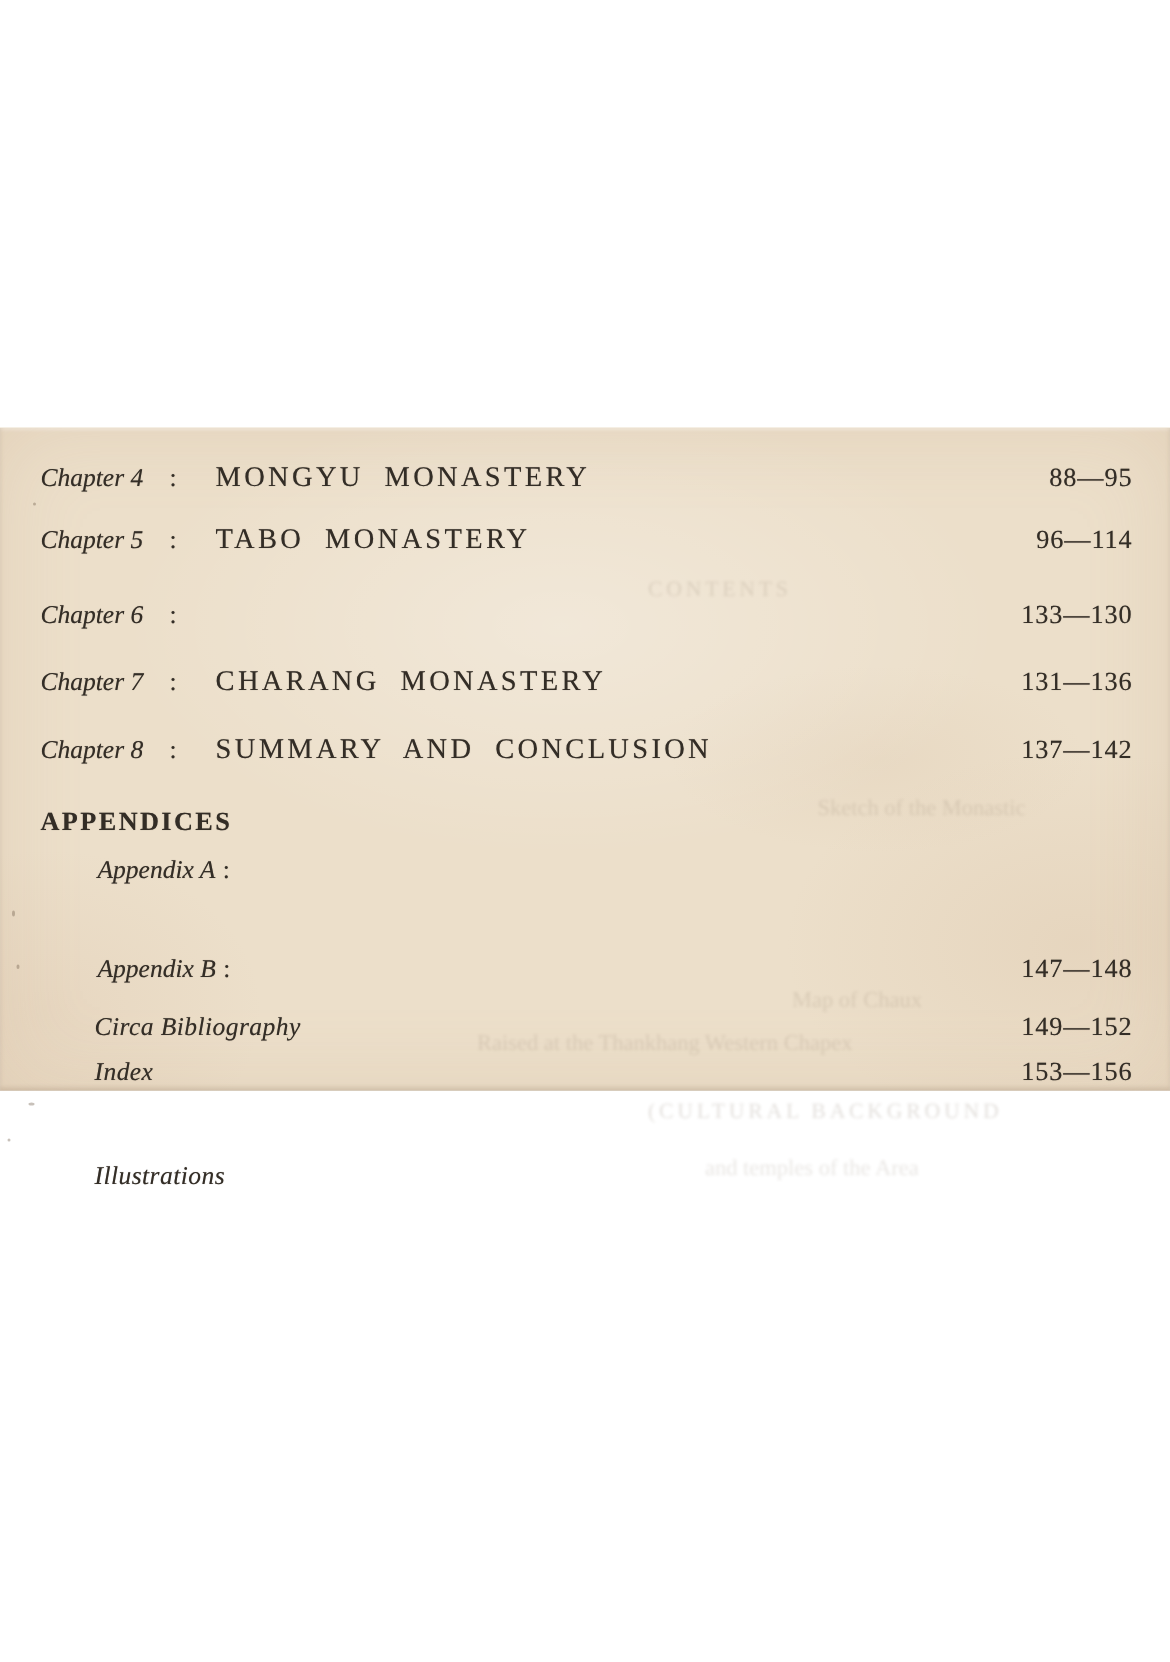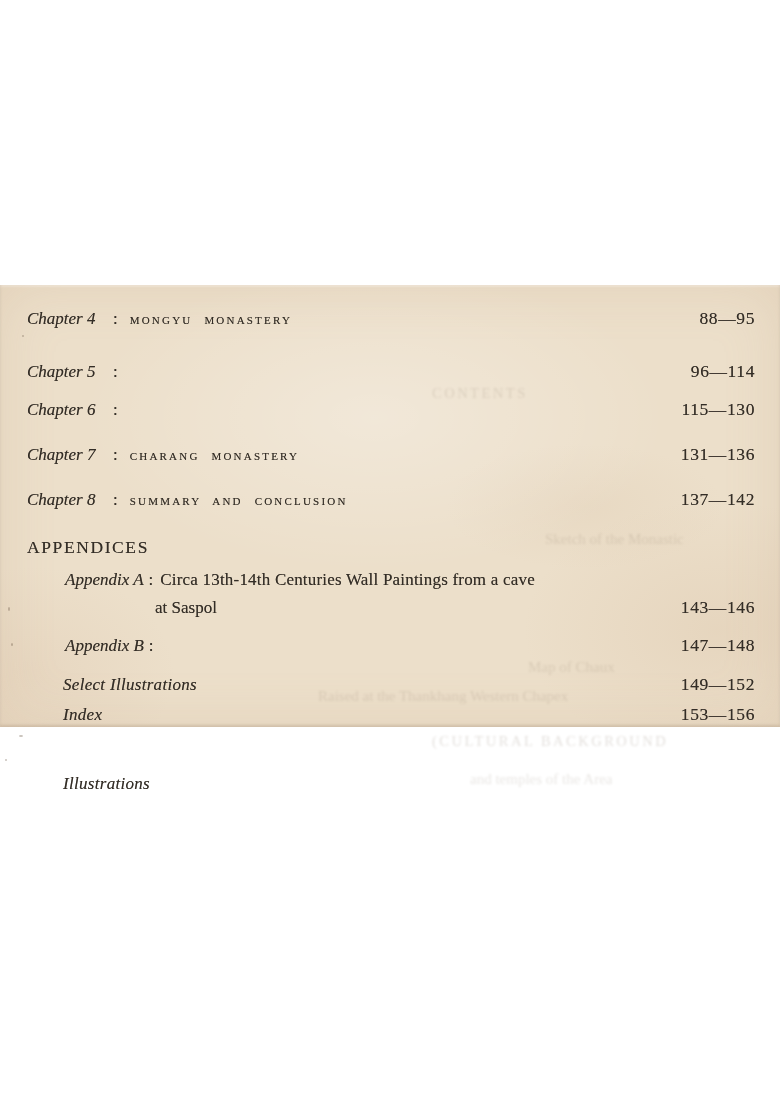--- a/index.html
+++ b/index.html
@@ -41,32 +41,32 @@
   .ink { text-shadow: 0 0 0.5px rgba(51,45,38,0.55); }
 
   .chap-label {
     font-style: italic;
     font-size: 17px;
     display: inline-block;
     width: 86px;
   }
   .colon { font-size: 17px; }
   .chap-title {
-    font-size: 11px;
+    font-size: 19px;
     letter-spacing: 2.2px;
     word-spacing: 7px;
-    margin-left: 12px;
+    margin-left: 26px;
   }
   .pages {
     font-size: 17.5px;
     letter-spacing: 0.6px;
   }
   .appendices-heading {
     font-size: 17.5px;
-    font-weight: 400;
+    font-weight: 700;
     letter-spacing: 1.6px;
   }
   .app-label { font-style: italic; font-size: 17px; }
   .app-colon { font-size: 17px; margin: 0 7px 0 5px; }
   .app-text { font-size: 17px; letter-spacing: 0.2px; }
   .indent-38 { margin-left: 38px; }
   .saspol { font-size: 17px; margin-left: 128px; }
   .back-title {
     font-style: italic;
     font-size: 17px;
@@ -106,34 +106,35 @@
 
   <div class="row" style="top:23px">
     <span class="left">
       <span class="chap-label ink">Chapter 4</span>
         <span class="colon ink">:</span>
         <span class="chap-title ink">MONGYU MONASTERY</span>
     </span>
     <span class="pages ink">88—95</span>
   </div>
 
-  <div class="row" style="top:76px">
+  <div class="row" style="top:64px">
     <span class="left">
       <span class="chap-label ink">Chapter 5</span>
         <span class="colon ink">:</span>
+        <span class="chap-title ink">TABO MONASTERY</span>
     </span>
     <span class="pages ink">96—114</span>
   </div>
 
   <div class="row" style="top:114px">
     <span class="left">
       <span class="chap-label ink">Chapter 6</span>
         <span class="colon ink">:</span>
     </span>
-    <span class="pages ink">115—130</span>
+    <span class="pages ink">133—130</span>
   </div>
 
   <div class="row" style="top:159px">
     <span class="left">
       <span class="chap-label ink">Chapter 7</span>
         <span class="colon ink">:</span>
         <span class="chap-title ink">CHARANG MONASTERY</span>
     </span>
     <span class="pages ink">131—136</span>
   </div>
@@ -148,38 +149,33 @@
   </div>
 
   <div class="row" style="top:252px">
     <span class="appendices-heading ink">APPENDICES</span>
   </div>
 
   <div class="row" style="top:285px">
     <span class="left indent-38">
       <span class="app-label ink">Appendix A</span>
         <span class="app-colon ink">:</span>
-        <span class="app-text ink">Circa 13th-14th Centuries Wall Paintings from a cave</span>
-    </span>
-  </div>
-  <div class="row" style="top:312px">
-    <span class="saspol ink">at Saspol</span>
-    <span class="pages ink">143—146</span>
+    </span>
   </div>
 
   <div class="row" style="top:350px">
     <span class="left indent-38">
       <span class="app-label ink">Appendix B</span>
         <span class="app-colon ink">:</span>
     </span>
     <span class="pages ink">147—148</span>
   </div>
 
   <div class="row" style="top:389px">
-    <span class="back-title ink">Select Illustrations</span>
+    <span class="back-title ink">Circa Bibliography</span>
     <span class="pages ink">149—152</span>
   </div>
 
   <div class="row" style="top:419px">
     <span class="back-title ink">Index</span>
     <span class="pages ink">153—156</span>
   </div>
 
 
   <div class="row" style="top:489px">

